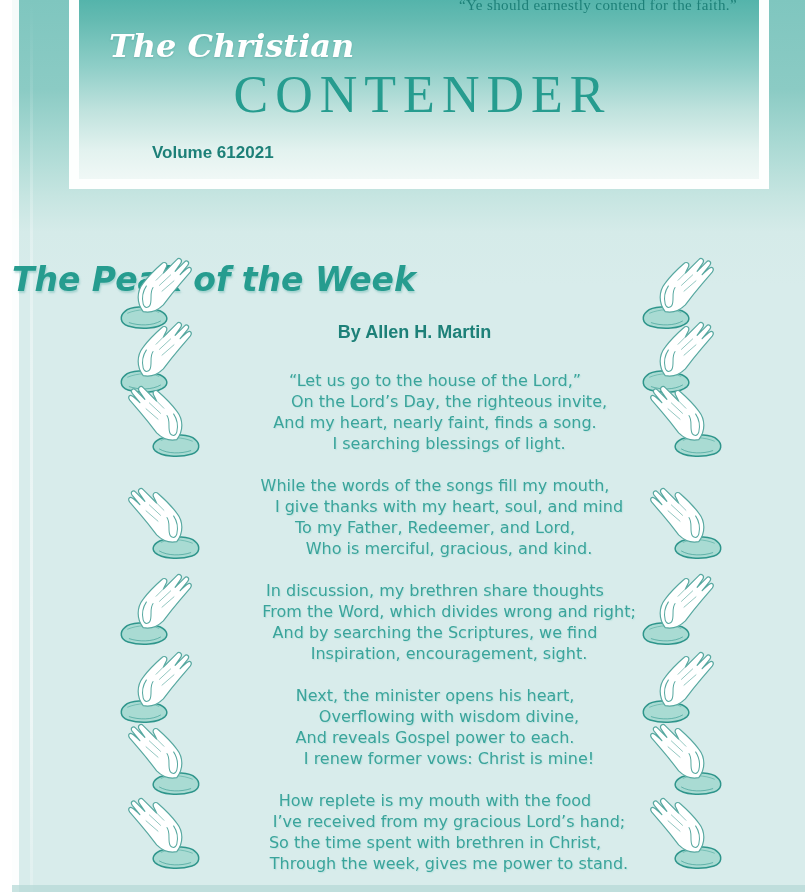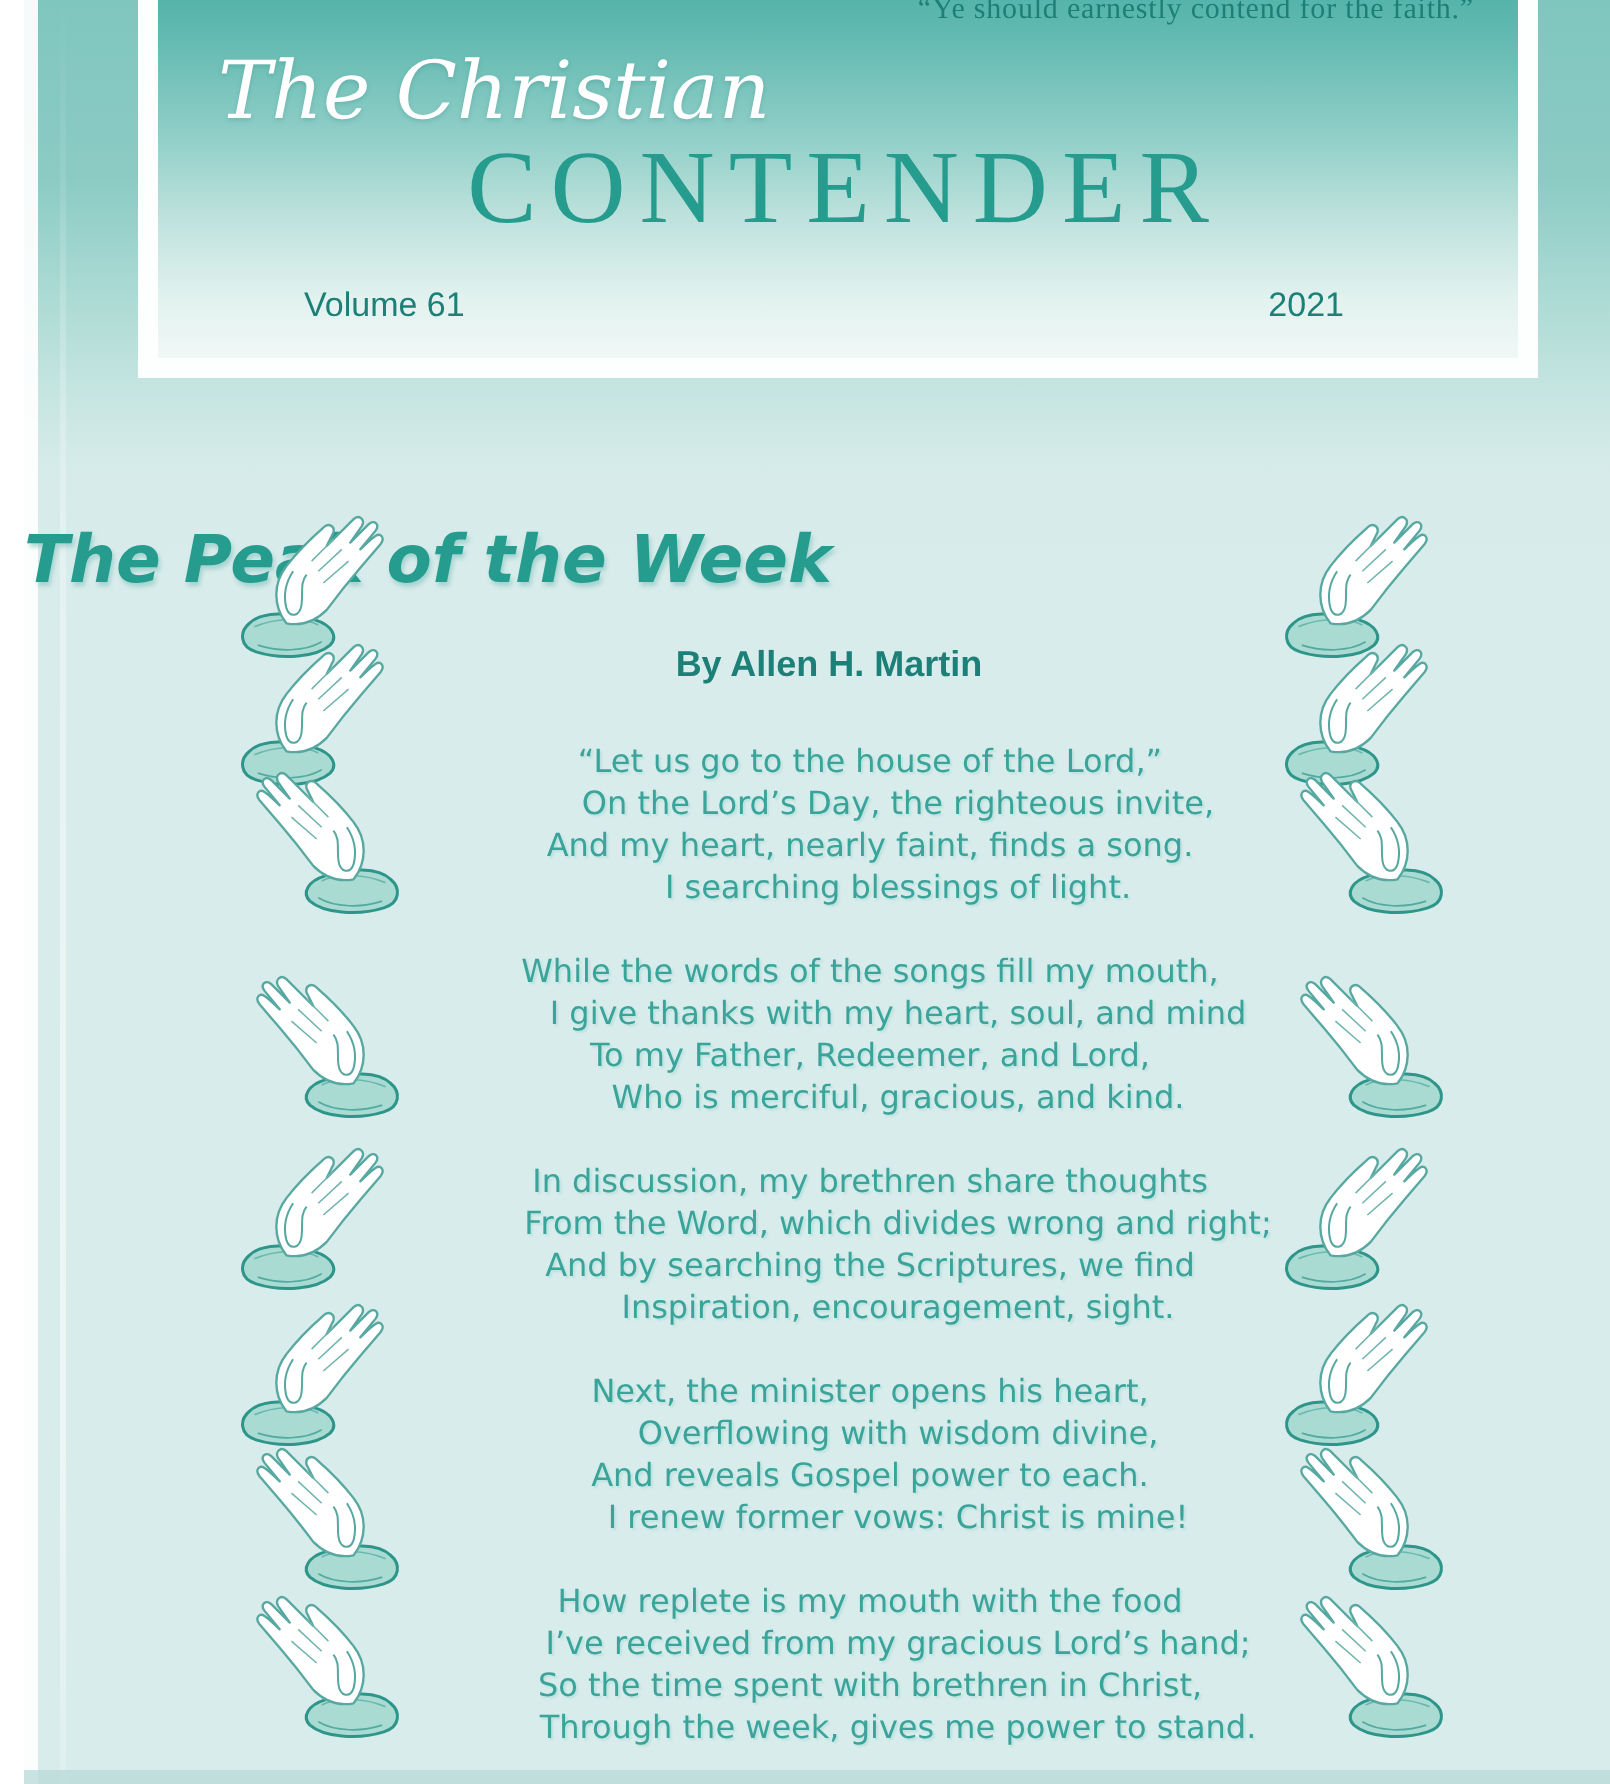--- a/index.html
+++ b/index.html
@@ -36,35 +36,35 @@
     position:relative;height:182px;
     background:linear-gradient(180deg,var(--masthead_top) 0%, #63bab1 12%, #8ecec7 38%, #bfe2dd 62%, #e2f2ef 84%, var(--masthead_bottom) 100%);
   }
   .mast-quote{
     margin-top:-3px;padding:0 22px;text-align:right;
     font-family:"Liberation Serif","DejaVu Serif",serif;
     font-size:15px;letter-spacing:.4px;color:var(--teal_dark);
   }
   .mast-script{
     margin:9px 0 0 30px;
-    font-family:"DejaVu Serif",serif;font-style:italic;font-weight:400;
-    font-size:40px;line-height:46px;color:var(--white);
+    font-family:"DejaVu Serif",serif;font-style:italic;font-weight:700;
+    font-size:32px;line-height:46px;color:var(--white);
     text-shadow:0 1px 2px rgba(40,120,115,.25);
   }
   .mast-main{
     margin-top:-10px;text-align:center;
     font-family:"Liberation Serif","DejaVu Serif",serif;
     font-size:52px;line-height:72px;letter-spacing:7px;padding-left:7px;
     color:var(--teal_title);
   }
   .mast-meta{
     position:absolute;left:73px;right:87px;bottom:16px;
-    display:flex;justify-content:space-between;
+    display:flex;
     font-family:"Liberation Sans","DejaVu Sans",sans-serif;
-    font-weight:normal;font-size:17px;color:var(--teal_dark);
+    font-weight:bold;font-size:17px;color:var(--teal_dark);
   }
 
   
   .article-title{
     position:absolute;left:0;right:0;top:260px;text-align:left;
     font-family:"DejaVu Sans",sans-serif;font-weight:bold;
     font-size:33px;color:var(--teal_title);
     text-shadow:1px 2px 2px rgba(130,195,190,.6);
     font-style:italic;
   }

